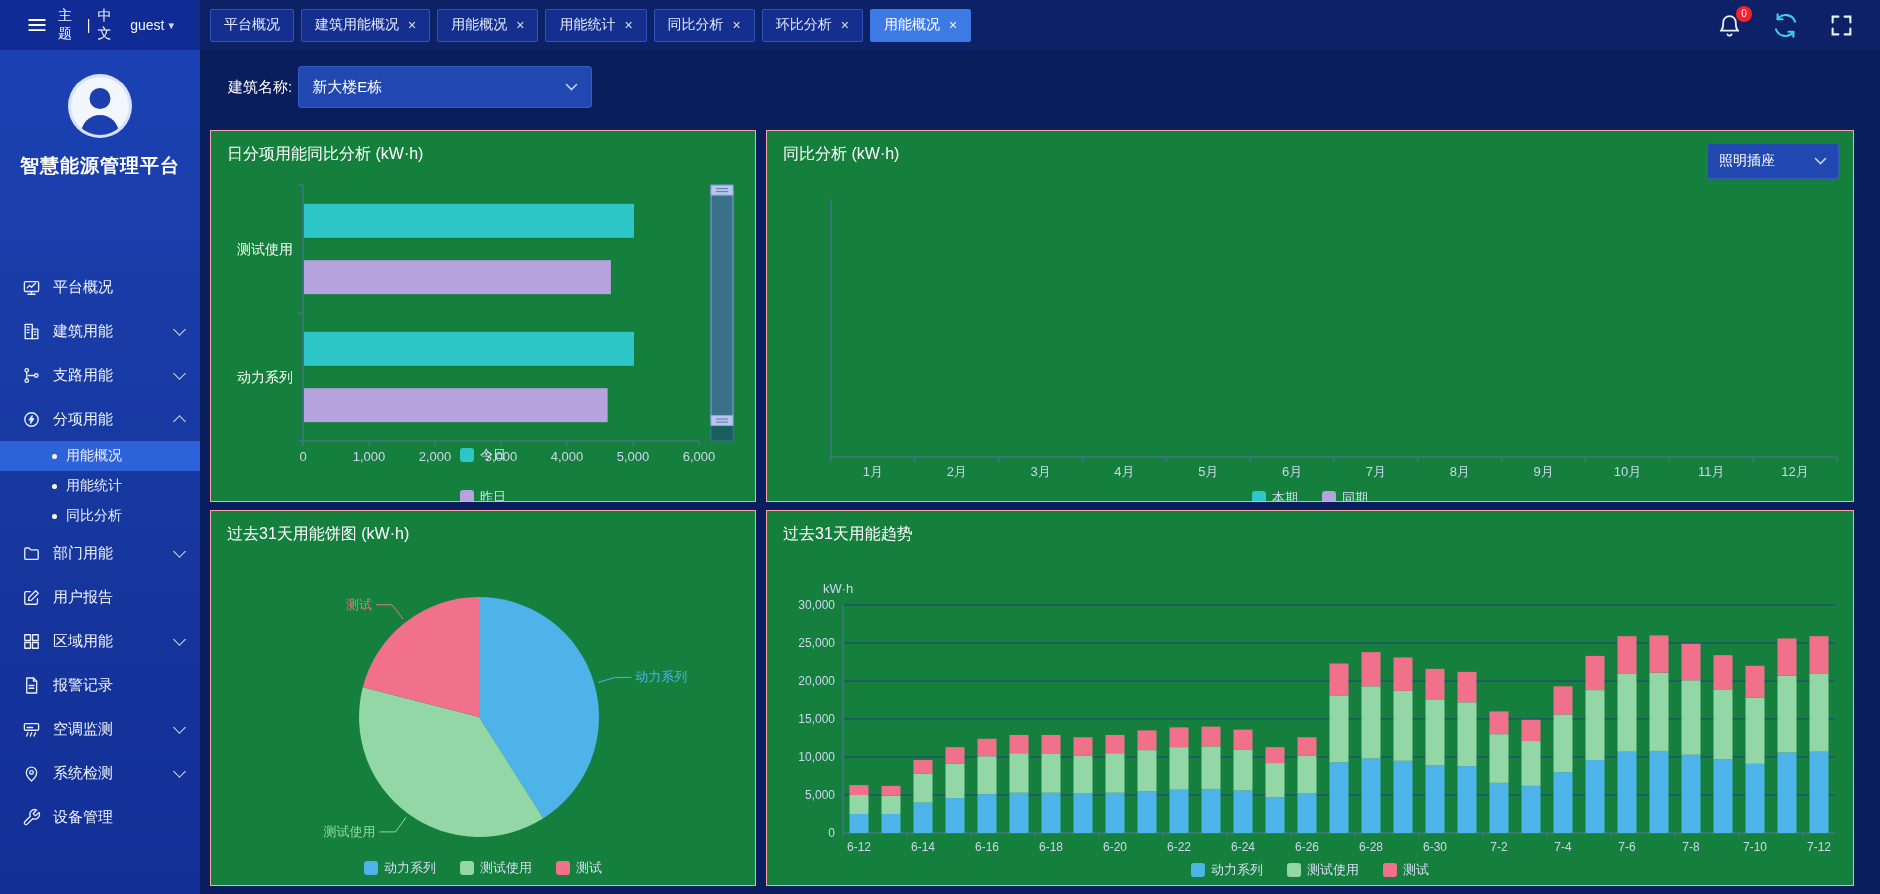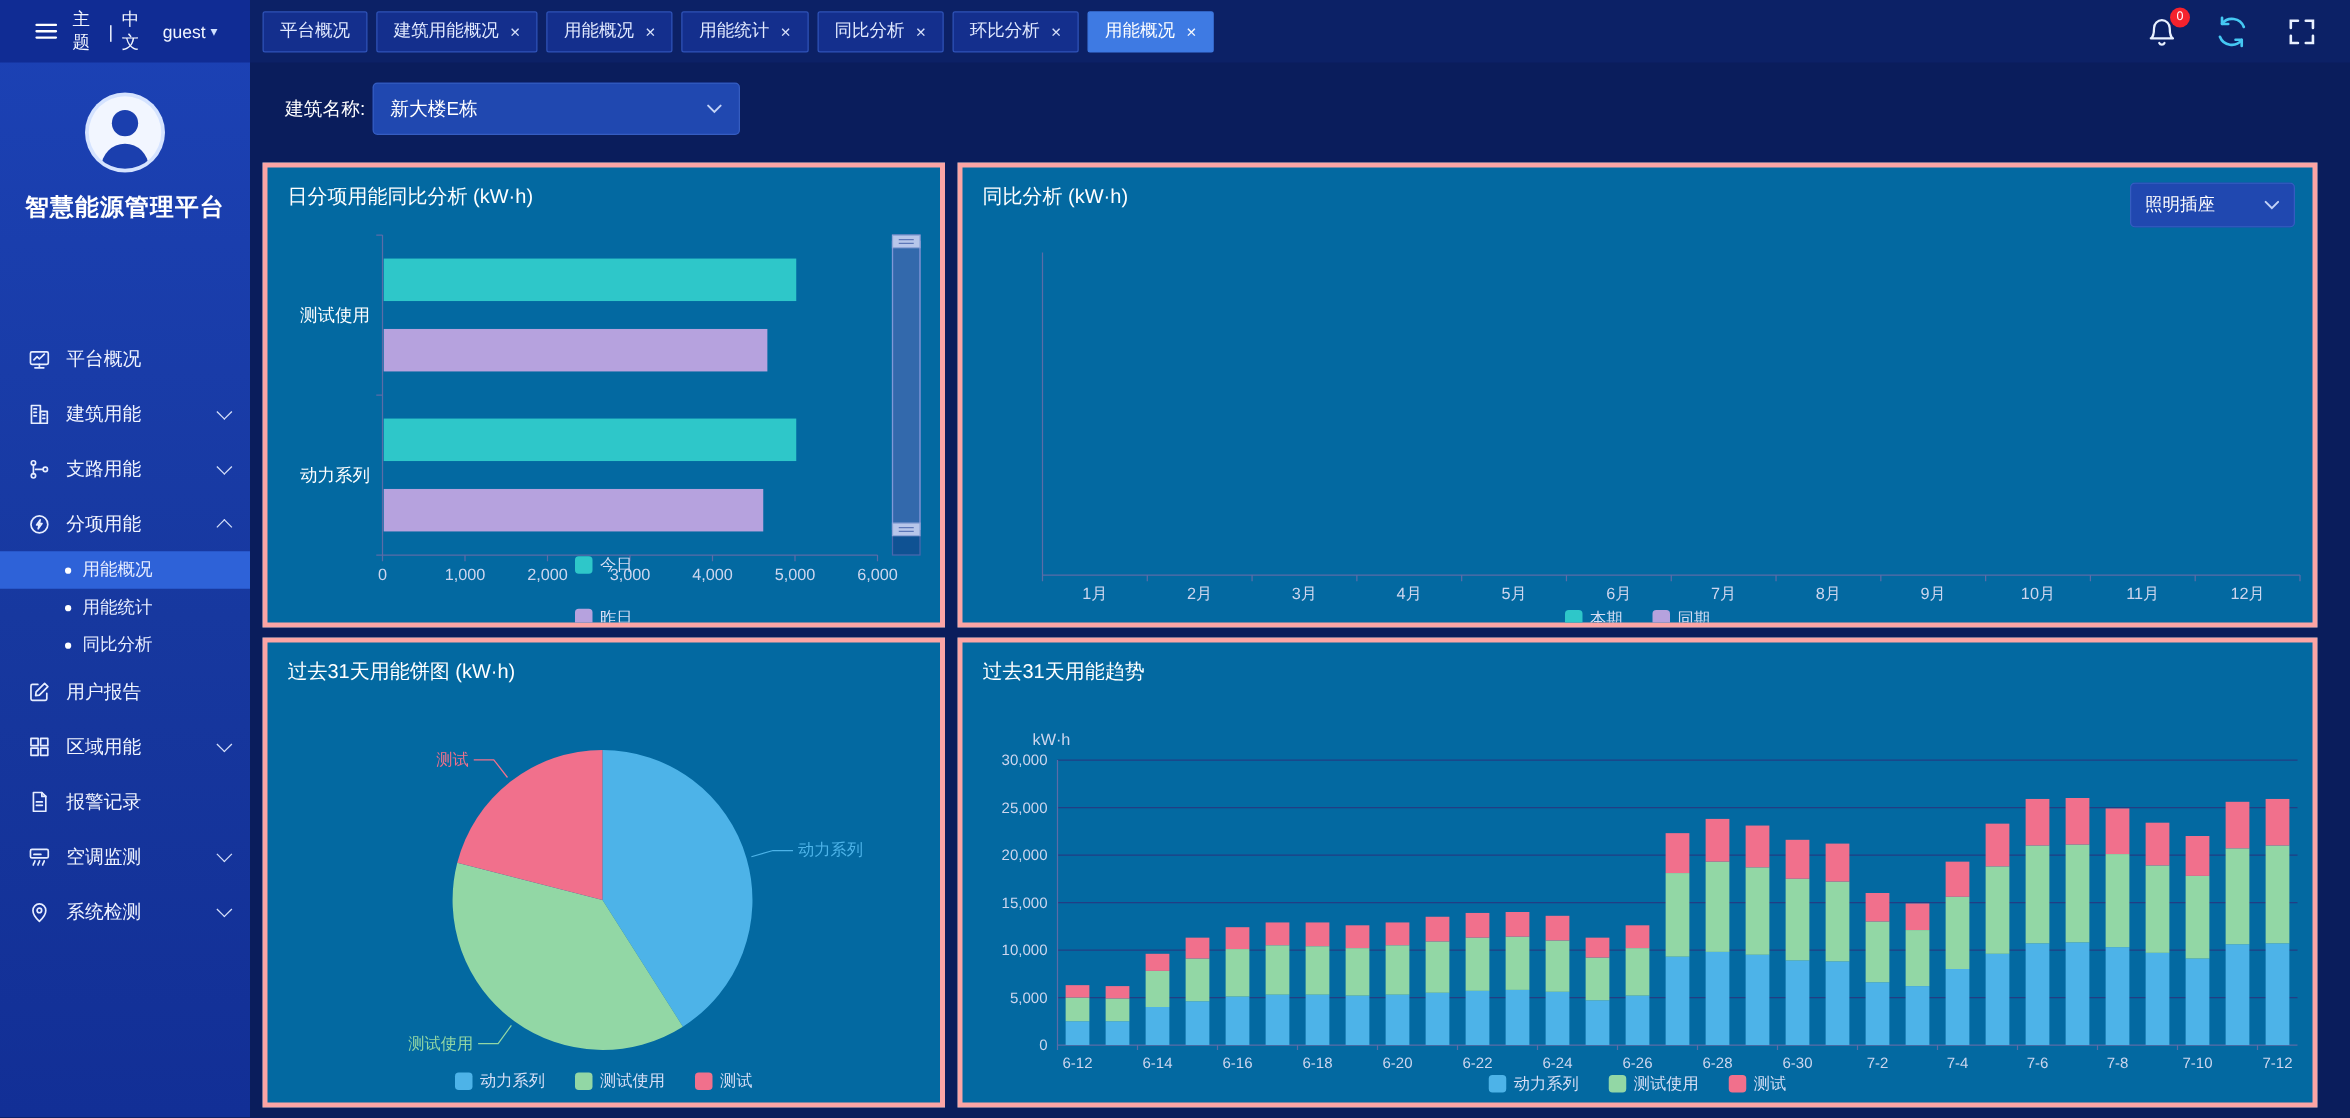--- a/index.html
+++ b/index.html
@@ -56,21 +56,21 @@
     align-items:center; justify-content:center; padding:0 3px; }
 
   .filter-row { display:flex; align-items:center; gap:6px; margin:16px 0 22px 28px; height:42px; }
   .filter-label { color:#fff; font-size:15px; }
   .select { width:294px; height:42px; background:#2048b0; border-radius:4px; display:flex;
     align-items:center; justify-content:space-between; padding:0 14px; color:#fff;
     font-size:15px; cursor:pointer; box-shadow:inset 0 0 0 1px rgba(95,135,225,.35); }
 
   .grid { display:grid; grid-template-columns:546px 1fr; grid-template-rows:372px 376px;
     gap:8px 10px; margin:0 26px 8px 10px; }
-  .panel { background:#0369a1; border:4px solid #fca5a5; position:relative; overflow:hidden; }
+  .panel { background:#15803d; border:1px solid #fca5a5; position:relative; overflow:hidden; }
   .panel-title { position:absolute; top:13px; left:16px; color:#fff; font-size:16px;
     font-weight:500; z-index:2; }
   .chart { position:absolute; inset:0; }
   .legend { position:absolute; left:0; right:0; display:flex; justify-content:center;
     gap:24px; align-items:center; z-index:2; }
   .legend-item { display:flex; align-items:center; gap:6px; color:#d6def5; font-size:13px;
     cursor:pointer; }
   .legend-swatch { width:14px; height:14px; border-radius:3px; flex-shrink:0; }
   .mini-select { position:absolute; top:12px; right:14px; width:132px; height:36px;
     background:#2048b0; border-radius:4px; display:flex; align-items:center;
@@ -157,20 +157,29 @@
           <span class="bullet"></span>
           <span>用能统计</span>
         </div>
         <div class="submenu-item">
           <span class="bullet"></span>
           <span>同比分析</span>
         </div>
         <div class="menu-item">
           <span class="mi-icon">
             <svg viewBox="0 0 24 24">
+              <path d="M3.5 6.5c0-.8.7-1.5 1.5-1.5h4l2 2.5h8c.8 0 1.5.7 1.5 1.5v9c0 .8-.7 1.5-1.5 1.5H5c-.8 0-1.5-.7-1.5-1.5z"></path>
+            </svg>
+          </span>
+          <span class="mi-label">部门用能</span>
+          <span class="chev "></span>
+        </div>
+        <div class="menu-item">
+          <span class="mi-icon">
+            <svg viewBox="0 0 24 24">
               <path d="M19.5 13.5V19c0 .8-.7 1.5-1.5 1.5H5c-.8 0-1.5-.7-1.5-1.5V6c0-.8.7-1.5 1.5-1.5h5.5"></path>
               <path d="M17.3 3.4l3.3 3.3L12 15.3l-3.8.5.5-3.8z"></path>
             </svg>
           </span>
           <span class="mi-label">用户报告</span>
         </div>
         <div class="menu-item">
           <span class="mi-icon">
             <svg viewBox="0 0 24 24">
               <rect x="3.5" y="3.5" width="7.2" height="7.2"></rect>
@@ -205,20 +214,28 @@
         </div>
         <div class="menu-item">
           <span class="mi-icon">
             <svg viewBox="0 0 24 24">
               <path d="M12 21.5s-6.5-5.6-6.5-10.8C5.5 7 8.4 4 12 4s6.5 3 6.5 6.7C18.5 15.9 12 21.5 12 21.5z"></path>
               <circle cx="12" cy="10.6" r="2.3"></circle>
             </svg>
           </span>
           <span class="mi-label">系统检测</span>
           <span class="chev "></span>
+        </div>
+        <div class="menu-item">
+          <span class="mi-icon">
+            <svg viewBox="0 0 24 24">
+              <path d="M14.7 6.3a1 1 0 0 0 0 1.4l1.6 1.6a1 1 0 0 0 1.4 0l3.77-3.77a6 6 0 0 1-7.94 7.94l-6.91 6.91a2.12 2.12 0 0 1-3-3l6.91-6.91a6 6 0 0 1 7.94-7.94l-3.76 3.76z"></path>
+            </svg>
+          </span>
+          <span class="mi-label">设备管理</span>
         </div>
       </nav>
   </aside>
 
   <div class="main">
     <header class="topbar">
       <div class="tabs">
           <div class="tab">
             <span>平台概况</span>
           </div>

